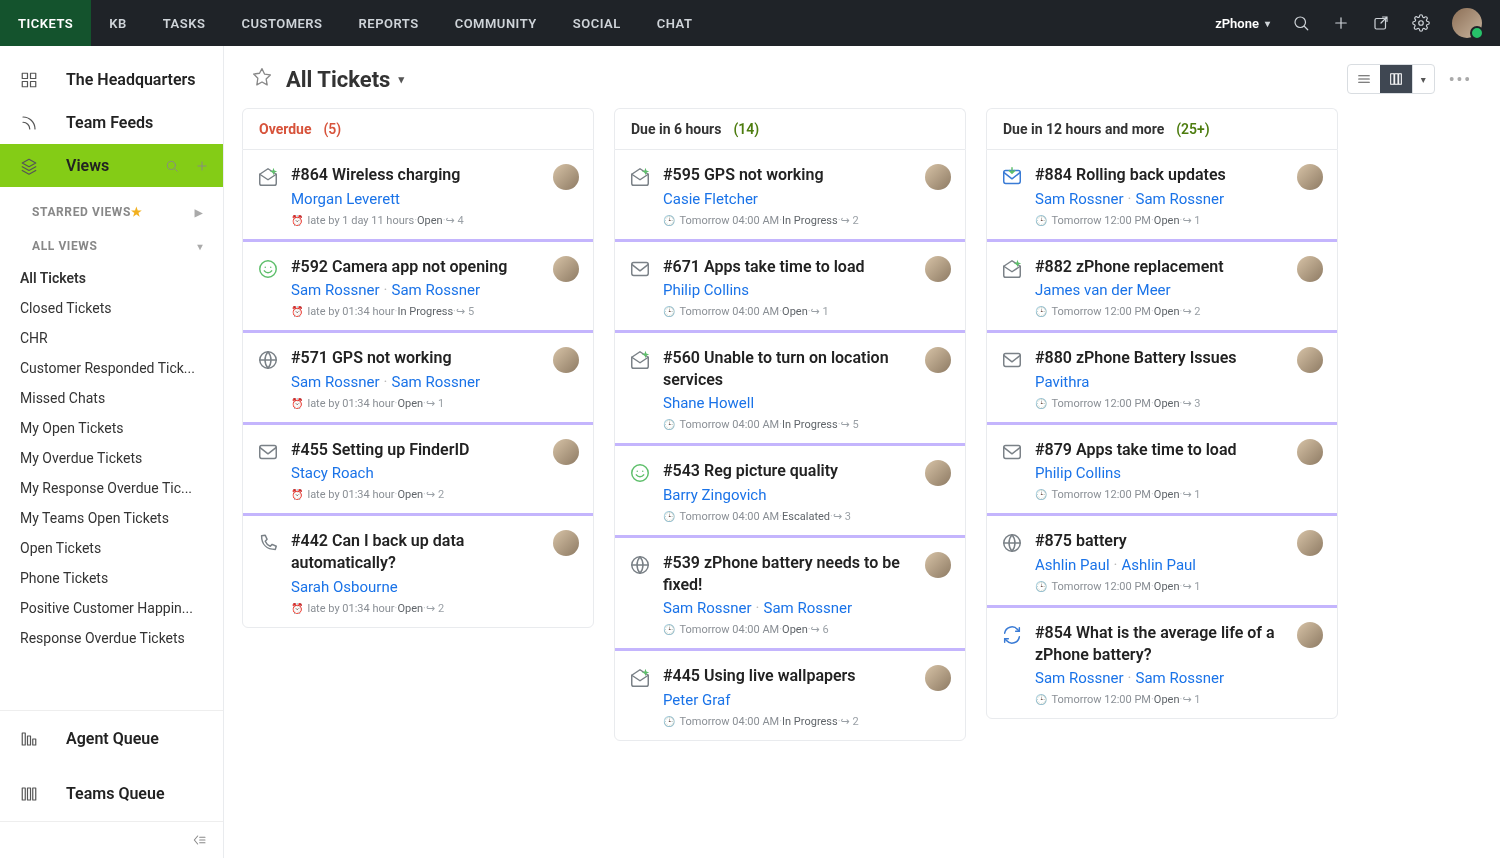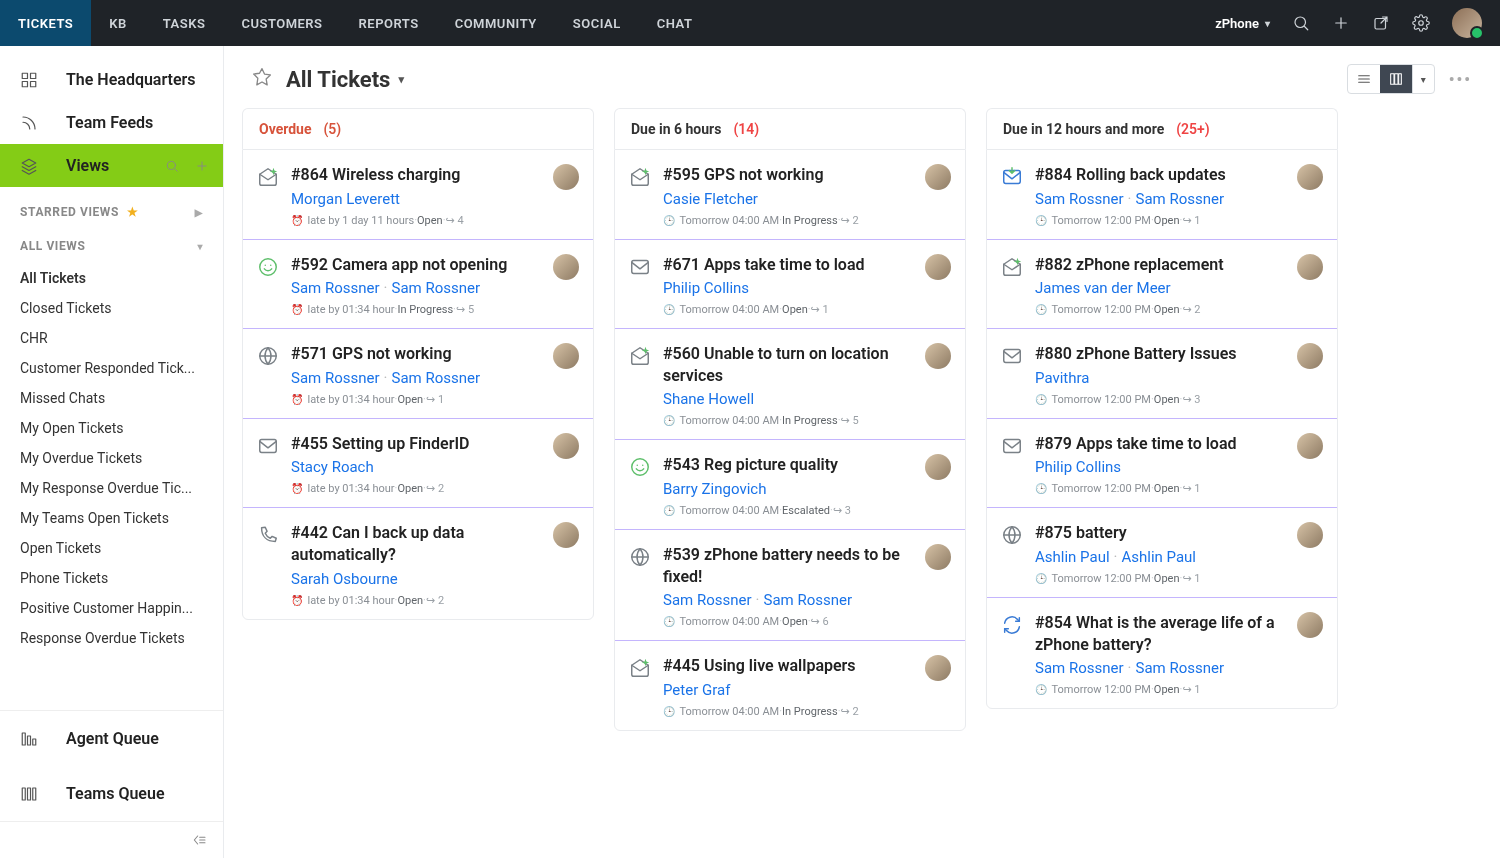--- a/index.html
+++ b/index.html
@@ -3,41 +3,41 @@
 <meta charset="utf-8">
 <style>
   * { box-sizing: border-box; margin: 0; padding: 0; }
   html, body { height: 100%; font-family: -apple-system, BlinkMacSystemFont, "Segoe UI", Roboto, Helvetica, Arial, sans-serif; color: #333; }
   body { background: #fff; overflow: hidden; }
 
   
   .topnav { height: 46px; background: #1f2328; display: flex; align-items: center; color: #d6d9dc; font-size: 13px; }
   .topnav .tabs { display: flex; height: 100%; }
   .topnav .tab { padding: 0 18px; display: flex; align-items: center; letter-spacing: .5px; cursor: pointer; font-weight: 600; color: #cfd4d9; }
-  .topnav .tab.active { background: #0c4a6e; color: #fff; }
+  .topnav .tab.active { background: #14532d; color: #fff; }
   .topnav .spacer { flex: 1; }
   .topnav .right { display: flex; align-items: center; gap: 22px; padding-right: 18px; }
   .brand { display: flex; align-items: center; gap: 6px; font-weight: 600; color: #fff; cursor: pointer; }
   .brand .caret { font-size: 10px; color: #cfd4d9; }
   .icn { color: #cfd4d9; cursor: pointer; display: inline-flex; }
   .avatar-sm { width: 30px; height: 30px; border-radius: 50%; background: linear-gradient(135deg, #8c6f56, #c8b49e); position: relative; }
   .avatar-sm::after { content: ''; position: absolute; right: -2px; bottom: -2px; width: 10px; height: 10px; background: #27c26a; border: 2px solid #1f2328; border-radius: 50%; }
 
   
   .app { display: flex; height: calc(100% - 46px); }
   .sidebar { width: 224px; border-right: 1px solid #e9ebee; display: flex; flex-direction: column; background: #fff; }
   .side-top { padding: 12px 0 4px; }
   .side-item { display: flex; align-items: center; gap: 28px; padding: 12px 20px; color: #222; font-size: 16px; font-weight: 600; cursor: pointer; }
   .side-item .sicon { width: 18px; color: #555; display: inline-flex; }
   .side-item.views { background: #84cc16; padding-right: 14px; }
   .side-item.views .title-row { display:flex; align-items:center; flex:1; }
   .views-actions { margin-left: auto; display: flex; gap: 16px; color: #888; }
   .views-actions .icn { color: #888; }
 
-  .side-section { padding: 14px 20px 6px; font-size: 12px; letter-spacing: .6px; color: #888; display: flex; align-items: center; gap: 8px; font-weight: 700; cursor: pointer; }
+  .side-section { padding: 14px 20px 6px; font-size: 12px; letter-spacing: .6px; color: #888; display: flex; align-items: center; gap: 0; font-weight: 700; cursor: pointer; margin-left: 12px; }
   .side-section .star { color: #f2b01e; }
   .side-section .chev { margin-left: auto; font-size: 10px; color: #aaa; }
 
   .view-list { padding: 4px 0 10px; overflow: hidden; }
   .view-list .vitem { padding: 7px 20px; font-size: 14px; color: #333; cursor: pointer; white-space: nowrap; overflow: hidden; text-overflow: ellipsis; }
   .view-list .vitem.active { font-weight: 600; }
 
   .side-bottom { margin-top: auto; border-top: 1px solid #eee; }
   .side-bottom .side-item { padding: 18px 20px; font-size: 16px; }
   .collapse-row { padding: 10px 14px; display: flex; justify-content: flex-end; border-top: 1px solid #eee; color: #888; }
@@ -53,25 +53,25 @@
   .view-switch .seg { padding: 6px 8px; color: #555; display: inline-flex; align-items: center; cursor: pointer; }
   .view-switch .seg.active { background: #3f4752; color: #fff; }
   .view-switch .seg.last { border-left: 1px solid #d9dde1; }
   .more-dots { color: #aaa; letter-spacing: 2px; font-weight: 700; cursor: pointer; }
 
   
   .board { flex: 1; overflow: auto; padding: 0 18px 20px; display: flex; gap: 20px; }
   .column { flex: 0 0 352px; display: flex; flex-direction: column; }
   .col-head { padding: 12px 16px; border: 1px solid #e9ebee; border-bottom: none; border-radius: 6px 6px 0 0; font-size: 14px; font-weight: 700; color: #333; display:flex; gap:12px; align-items:center; }
   .col-head.overdue { color: #d7533b; }
-  .col-head .count { font-weight: 600; color: #ef4444; }
+  .col-head .count { font-weight: 600; color: #4d7c0f; }
   .col-head.overdue .count { color: #d7533b; }
   .col-body { border: 1px solid #e9ebee; border-radius: 0 0 6px 6px; overflow: hidden; }
 
-  .card { padding: 14px 14px 12px; border-top: 1px solid #c4b5fd; position: relative; }
+  .card { padding: 14px 14px 12px; border-top: 3px solid #c4b5fd; position: relative; }
   .card:first-child { border-top: none; }
   .card-row1 { display: flex; align-items: flex-start; gap: 12px; }
   .card-icon { width: 22px; flex: 0 0 22px; display: flex; justify-content: center; margin-top: 2px; color: #888; }
   .card-icon svg { width: 22px; height: 22px; }
   .card-body { flex: 1; min-width: 0; }
   .card-title { font-size: 16px; font-weight: 600; color: #222; line-height: 1.35; margin-bottom: 4px; }
   .card-assign { font-size: 15px; margin-top: 2px; }
   .card-assign a { color: #1a73e8; text-decoration: none; cursor: pointer; }
   .card-assign .sep { color: #bbb; margin: 0 4px; }
   .card-meta { margin-top: 6px; font-size: 11px; color: #8a8f95; display: flex; align-items: center; flex-wrap: wrap; }

